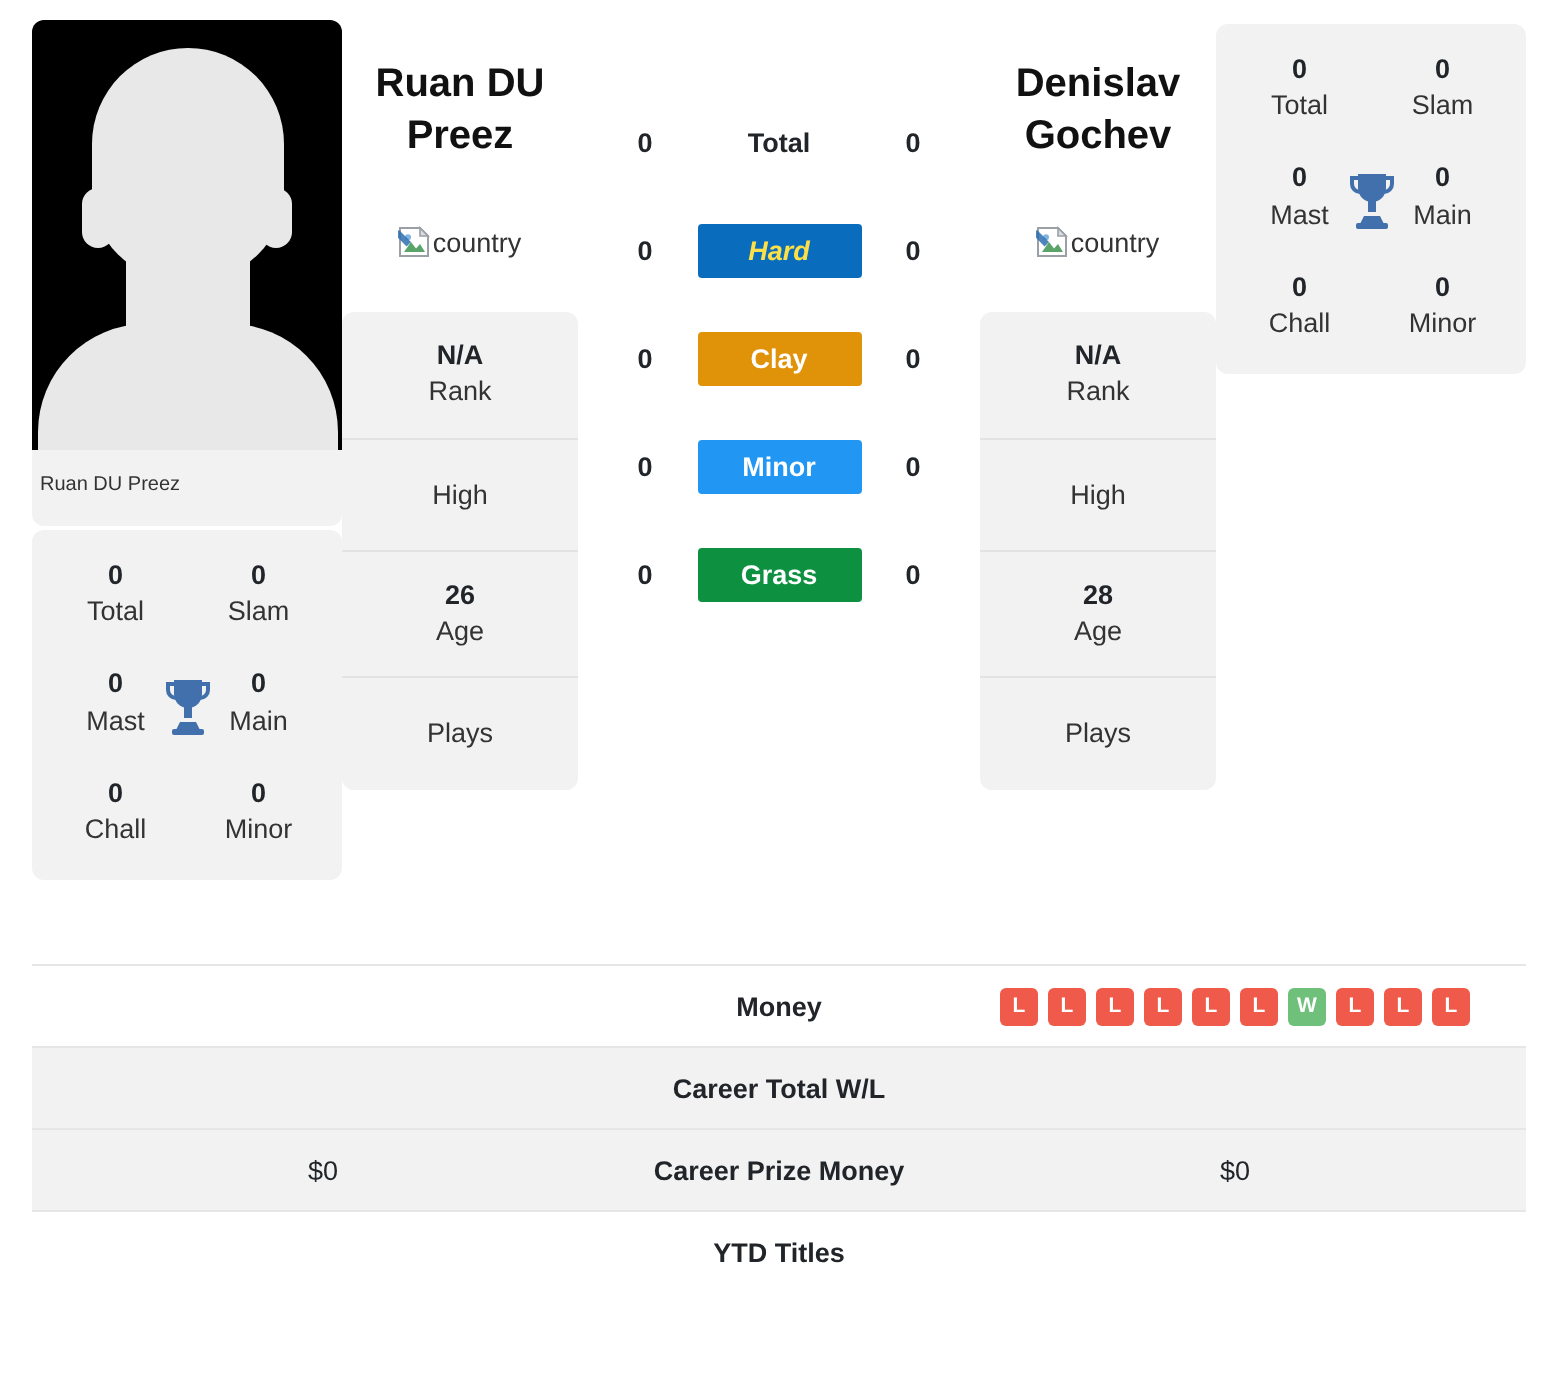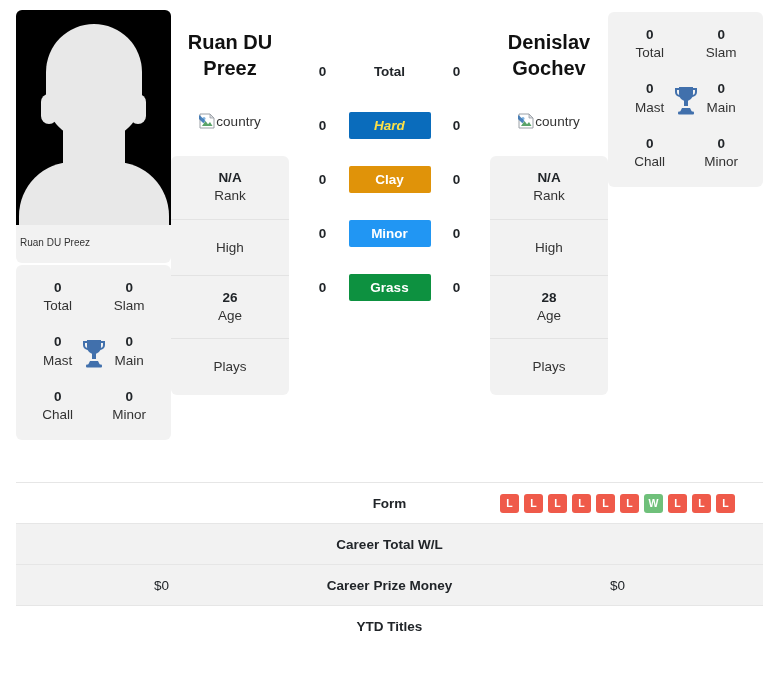--- a/index.html
+++ b/index.html
@@ -444,21 +444,21 @@
     </div>
 
   </div>
 
   <table class="cmp-table">
     <tbody>
       <tr id="row-form">
         <td class="td-left">
           <div class="form-badges" id="form-left"></div>
         </td>
-        <td class="td-mid">Form</td>
+        <td class="td-mid">Money</td>
         <td class="td-right">
           <div class="form-badges" id="form-right">
               <span class="form-badge" style="background: rgb(239, 90, 74);">L</span>
               <span class="form-badge" style="background: rgb(239, 90, 74);">L</span>
               <span class="form-badge" style="background: rgb(239, 90, 74);">L</span>
               <span class="form-badge" style="background: rgb(239, 90, 74);">L</span>
               <span class="form-badge" style="background: rgb(239, 90, 74);">L</span>
               <span class="form-badge" style="background: rgb(239, 90, 74);">L</span>
               <span class="form-badge" style="background: rgb(111, 192, 122);">W</span>
               <span class="form-badge" style="background: rgb(239, 90, 74);">L</span>

